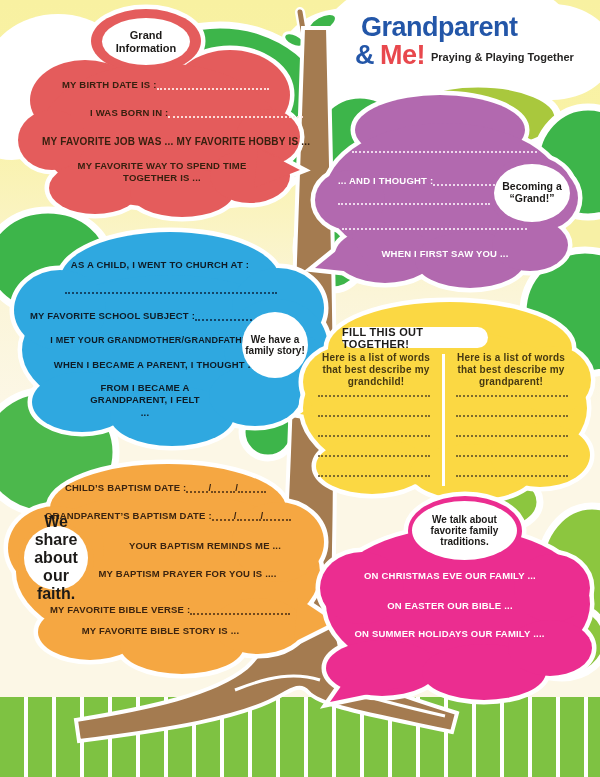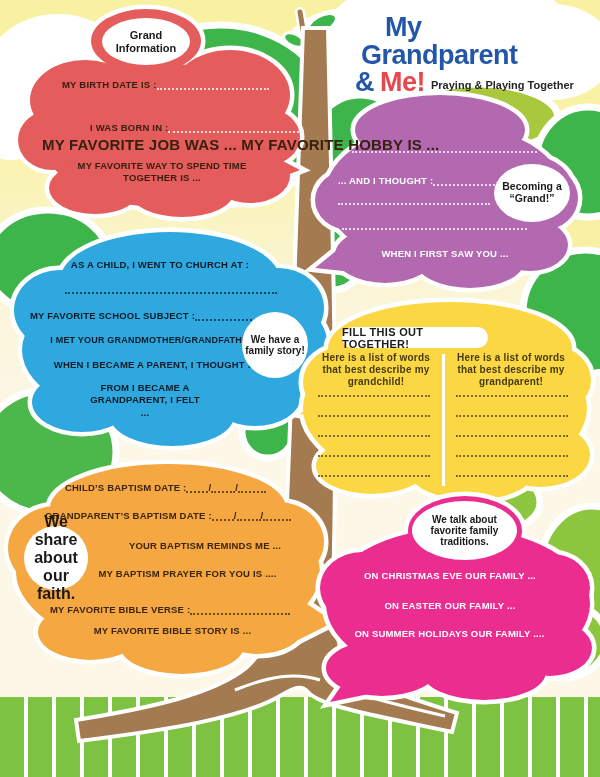--- a/index.html
+++ b/index.html
@@ -178,39 +178,38 @@
       <use href="#c-ora" fill="#ffffff" stroke="#ffffff" stroke-width="9"></use>
       <use href="#c-ora" fill="#F5A742"></use>
     </g>
     <g>
       <use href="#c-pnk" fill="#ffffff" stroke="#ffffff" stroke-width="9"></use>
       <use href="#c-pnk" fill="#EB2D90"></use>
     </g>
   </svg>
 
   <div id="title">
-    <div class="tl" style="margin-left:30px;">My</div>
     <div class="tl" style="margin-left:6px;">Grandparent</div>
     <div id="t-line3">
       <span class="tl">&amp;</span>
       <span class="tl me-red">Me!</span>
       <span id="tagline">Praying &amp; Playing Together</span>
     </div>
   </div>
 
   <div class="badge" style="left:102px;top:18px;width:88px;height:47px;font-size:11px;">Grand Information</div>
   <div class="row redT" style="left:62px;top:79px;">
     <span>MY BIRTH DATE IS :</span>
     <span class="dots redD" style="width:112px;"></span>
   </div>
-  <div class="row redT" style="left:50px;top:122px;padding-left:40px;">
+  <div class="row redT" style="left:50px;top:107px;padding-left:40px;">
     <span>I WAS BORN IN :</span>
     <span class="dots redD" style="width:135px;"></span>
   </div>
-  <div class="t redT c nw" style="left:42px;top:136px;width:250px;font-size:15px;">MY FAVORITE JOB WAS ...  MY FAVORITE HOBBY IS ...</div>
+  <div class="t redT c nw" style="left:42px;top:136px;width:250px;font-size:10px;">MY FAVORITE JOB WAS ...  MY FAVORITE HOBBY IS ...</div>
   <div class="t redT c" style="left:62px;top:160px;width:200px;line-height:1.3;">MY FAVORITE WAY TO SPEND TIME TOGETHER IS ...</div>
 
   <div class="hr purD" style="left:352px;top:151px;width:185px;"></div>
   <div class="row purT" style="left:338px;top:175px;">
     <span>... AND I THOUGHT :</span>
     <span class="dots purD" style="width:78px;"></span>
   </div>
   <div class="hr purD" style="left:338px;top:203px;width:152px;"></div>
   <div class="hr purD" style="left:342px;top:228px;width:185px;"></div>
   <div class="t purT c" style="left:355px;top:248px;width:180px;">WHEN I FIRST SAW YOU ...</div>
@@ -253,21 +252,21 @@
     <span class="dots oraD" style="width:22px;"></span><span>/</span>
     <span class="dots oraD" style="width:24px;"></span><span>/</span>
     <span class="dots oraD" style="width:28px;"></span>
   </div>
   <div class="t oraT c nw" style="left:85px;top:568px;width:205px;">MY BAPTISM PRAYER FOR YOU IS ....</div>
   <div class="t oraT c nw" style="left:105px;top:540px;width:200px;">YOUR BAPTISM REMINDS ME ...</div>
   <div class="row oraT" style="left:50px;top:604px;">
     <span>MY FAVORITE BIBLE VERSE :</span>
     <span class="dots oraD" style="width:100px;"></span>
   </div>
-  <div class="t oraT c nw" style="left:70px;top:625px;width:205px;">MY FAVORITE BIBLE STORY IS ...</div>
+  <div class="t oraT c nw" style="left:58px;top:625px;width:205px;">MY FAVORITE BIBLE STORY IS ...</div>
   <div class="badge" style="left:24px;top:526px;width:64px;height:64px;font-size:16px;">We share about our faith.</div>
 
   <div class="badge" style="left:412px;top:501px;width:105px;height:59px;font-size:10px;">We talk about favorite family traditions.</div>
   <div class="t pnkT c nw" style="left:340px;top:570px;width:220px;">ON CHRISTMAS EVE OUR FAMILY ...</div>
-  <div class="t pnkT c nw" style="left:350px;top:600px;width:200px;">ON EASTER OUR FAMILY ...</div>
+  <div class="t pnkT c nw" style="left:350px;top:600px;width:200px;">ON EASTER OUR BIBLE ...</div>
   <div class="t pnkT c nw" style="left:332px;top:628px;width:235px;">ON SUMMER HOLIDAYS OUR FAMILY ....</div>
 
 </div>
 
 </body></html>

